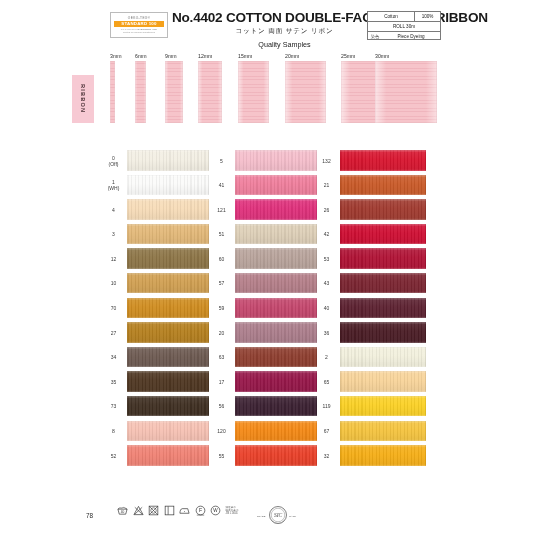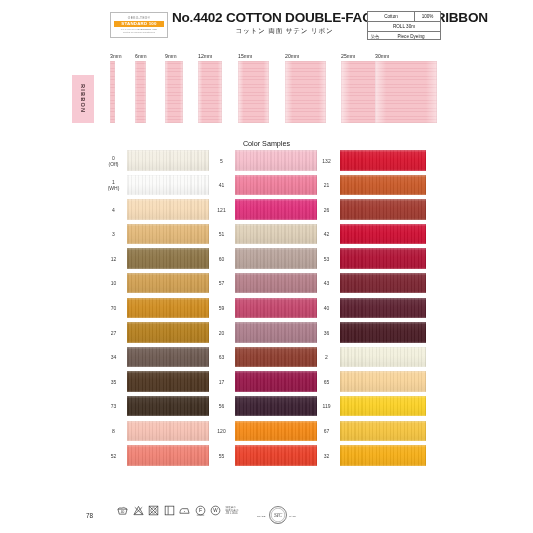--- a/index.html
+++ b/index.html
@@ -122,20 +122,21 @@
     <div class="oeko">
       <div class="oeko-l1">OEKO-TEX®</div>
       <div class="oeko-l2">STANDARD 100</div>
       <div class="oeko-l3">XX.X.XXXXX HOHENSTEIN HTTI</div>
       <div class="oeko-l4">Tested for harmful substances</div>
       <div class="oeko-dot"></div>
     </div>
 
     <div class="title-main">No.4402 COTTON DOUBLE-FACED SATIN  RIBBON</div>
     <div class="title-jp">コットン 両面 サテン リボン</div>
+    <div class="quality-label">Quality Samples</div>
 
     <div class="infobox">
       <div class="ib-row">
         <div class="ib-cell left">Cotton</div>
         <div class="ib-cell right">100%</div>
       </div>
       <div class="ib-row">
         <div class="ib-full">ROLL 30m</div>
       </div>
       <div class="ib-row">
@@ -179,21 +180,20 @@
       <div class="wcol" style="left: 231px;">
         <div class="wlabel">25mm</div>
         <div class="wswatch" style="width: 52px; height: 62px;"></div>
       </div>
       <div class="wcol" style="left: 265px;">
         <div class="wlabel">30mm</div>
         <div class="wswatch" style="width: 62px; height: 62px;"></div>
       </div>
     </div>
 
-  <div class="color-samples-title">Color Samples</div>
   <div class="grid" id="grid">
       <div class="col c1">
         <div class="crow">
           <div class="cnum">
             <span>0</span>
             <span class="sub">(Off)</span>
           </div>
           <div class="cswatch" style="background-color: rgb(243, 239, 228);"></div>
         </div>
         <div class="crow">

